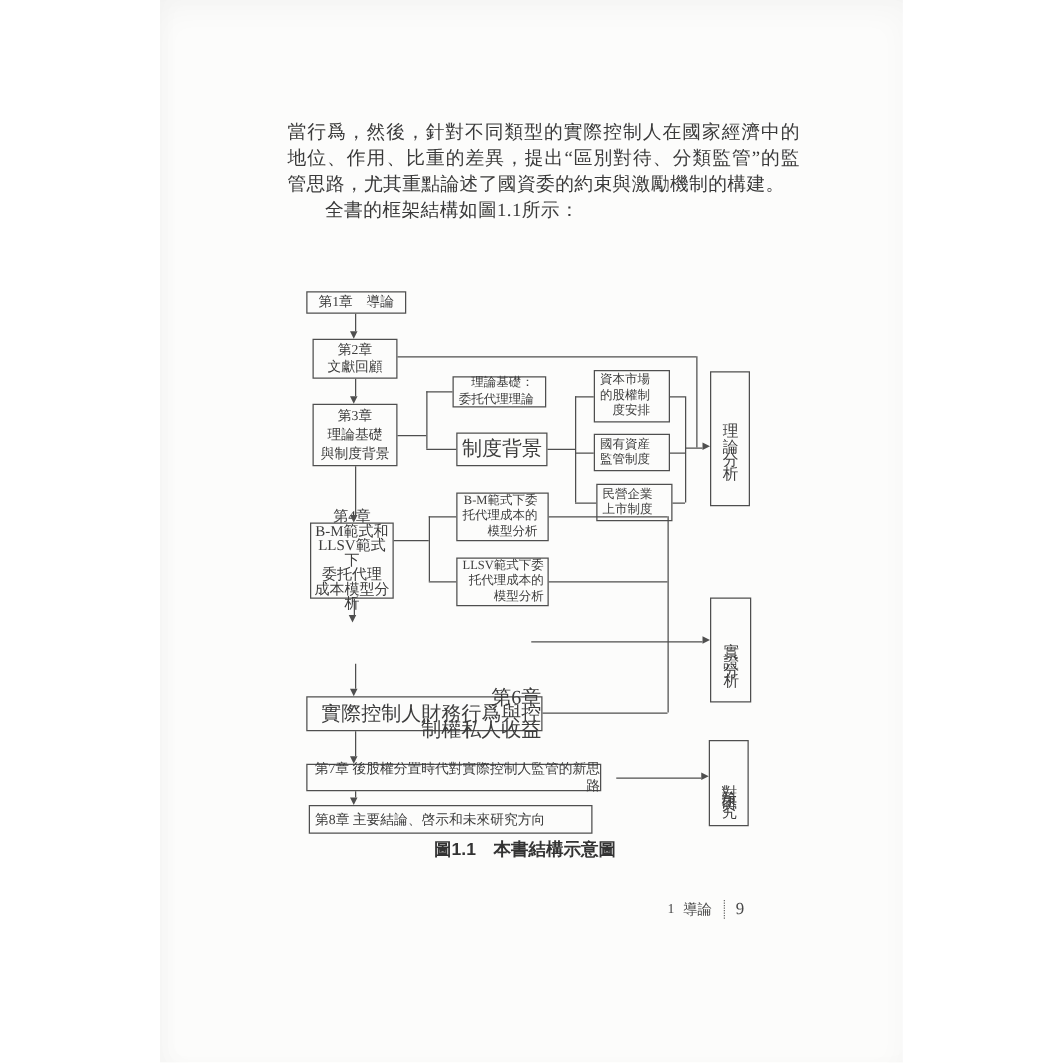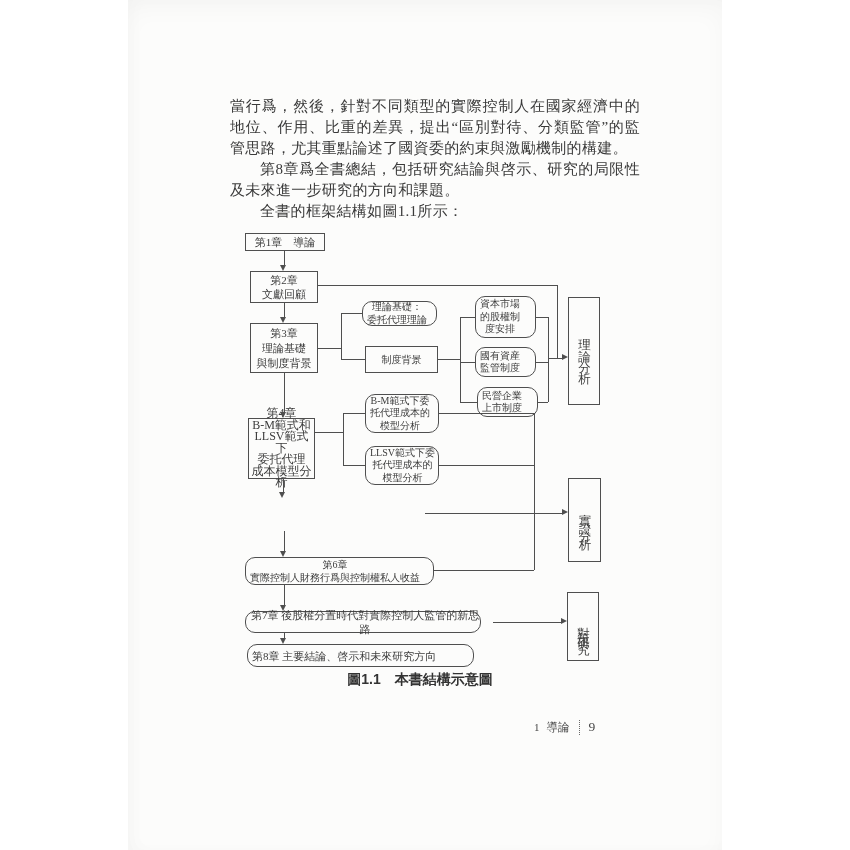--- a/index.html
+++ b/index.html
@@ -6,26 +6,26 @@
   body{width:850px;height:850px;font-family:"Liberation Serif","DejaVu Serif",serif;}
   #canvas{position:relative;width:850px;height:850px;overflow:hidden;}
   .scan-bg{position:absolute;left:128px;top:0;width:594px;height:850px;background:#fcfcfb;
            box-shadow:inset 0 10px 22px rgba(0,0,0,0.028), inset 6px 0 14px rgba(0,0,0,0.015);}
   .bodytext{position:absolute;left:230px;top:96px;width:410px;color:#3a3a3a;
             font-size:15px;line-height:21px;text-align:justify;letter-spacing:0.3px;}
   .bodytext p{margin:0;text-indent:2em;}
   .bodytext p.noindent{text-indent:0;}
   .box{position:absolute;box-sizing:border-box;border:1px solid #4f4f4f;color:#3c3c3c;
        white-space:pre-line;display:flex;align-items:center;justify-content:center;
-       text-align:center;font-size:10px;line-height:13px;}
+       text-align:center;font-size:16px;line-height:13px;}
   .box.md{font-size:11px;line-height:14px;}
   .box.lh15{line-height:15px;}
   .box.sm{font-size:10px;line-height:12.5px;}
   .box.xs{font-size:12px;line-height:11.5px;}
-  .box.left{justify-content:flex-start;text-align:center;padding-left:4px;border-radius:10px;}
+  .box.left{justify-content:flex-start;text-align:right;padding-left:4px;}
   .box.vert{writing-mode:vertical-rl;text-orientation:upright;font-size:12.5px;line-height:normal;}
   .hl,.vl{position:absolute;background:#4f4f4f;}
   .hl{height:1px;}
   .vl{width:1px;}
   .arr-d{position:absolute;width:0;height:0;border-left:3.5px solid transparent;
          border-right:3.5px solid transparent;border-top:6px solid #4f4f4f;}
   .arr-r{position:absolute;width:0;height:0;border-top:3.5px solid transparent;
          border-bottom:3.5px solid transparent;border-left:6px solid #4f4f4f;}
   .caption{position:absolute;left:290px;top:671px;width:260px;text-align:center;
            font-weight:bold;font-size:14px;color:#333333;
@@ -38,21 +38,20 @@
   .footer .pageno{margin-left:9px;font-size:13.5px;}
 </style>
 </head>
 <body>
 
 <div id="canvas">
   <div class="scan-bg"></div>
 
   <div class="bodytext">
     <p class="noindent">當行爲，然後，針對不同類型的實際控制人在國家經濟中的地位、作用、比重的差異，提出“區別對待、分類監管”的監管思路，尤其重點論述了國資委的約束與激勵機制的構建。</p>
-    <p>第8章爲全書總結，包括研究結論與啓示、研究的局限性及未來進一步研究的方向和課題。</p>
     <p>全書的框架結構如圖1.1所示：</p>
   </div>
 
   <div class="box md" style="left:245px;top:233px;width:80px;height:18px;">第1章　導論</div>
   <div class="box md" style="left:250px;top:271px;width:68px;height:32px;">第2章
 文獻回顧</div>
   <div class="box md lh15" style="left:250px;top:323px;width:68px;height:50px;">第3章
 理論基礎
 與制度背景</div>
   <div class="box sm left" style="left:362px;top:301px;width:75px;height:25px;">理論基礎：

